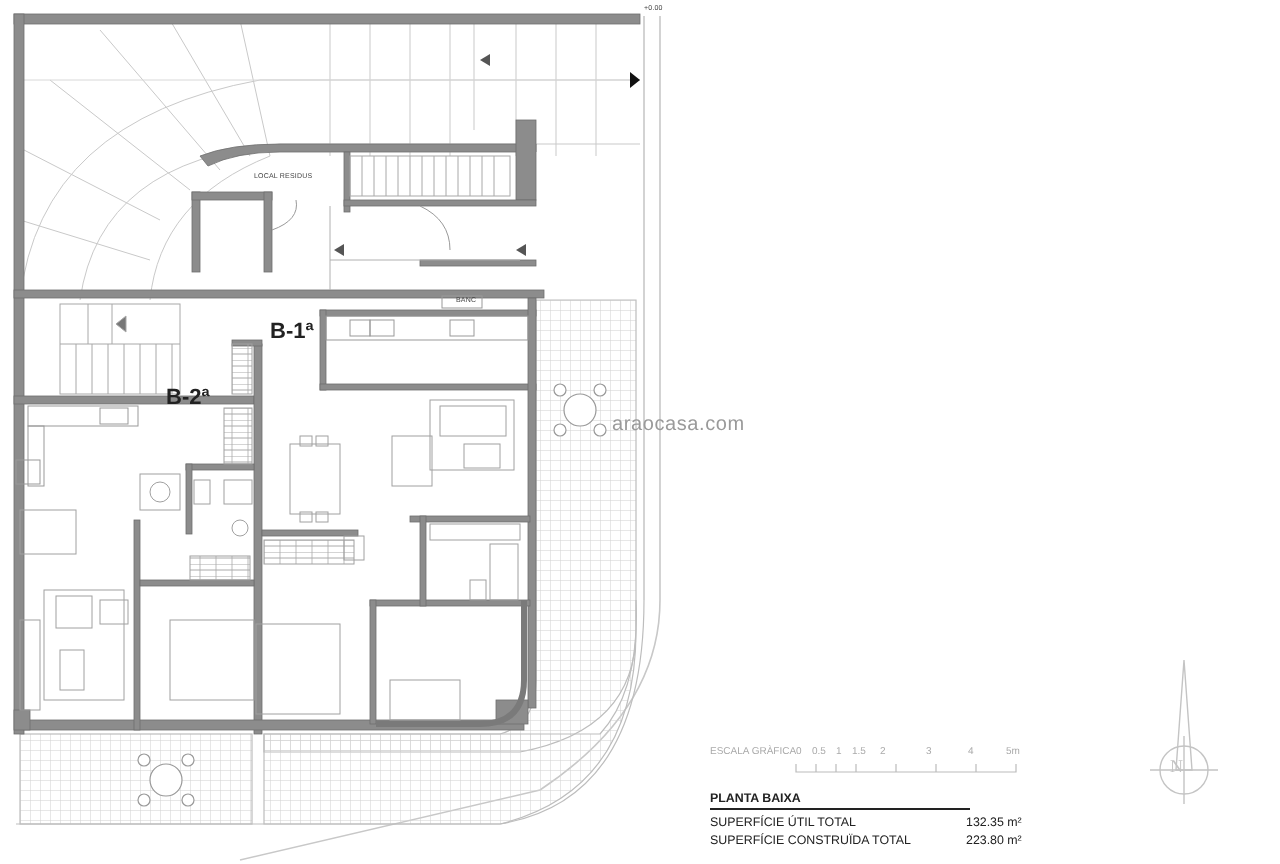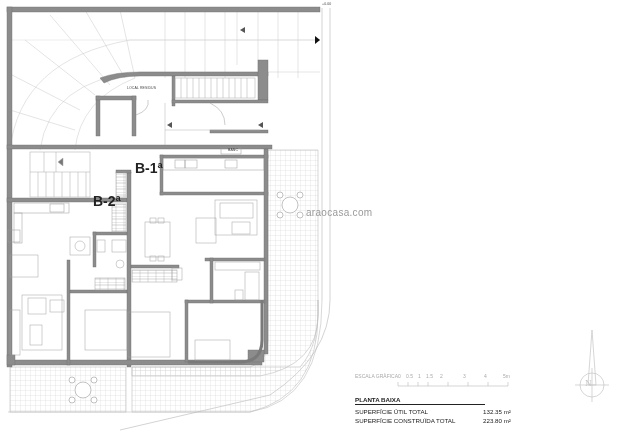--- a/index.html
+++ b/index.html
@@ -1,19 +1,19 @@
 <!DOCTYPE html>
 <html><head>
 <meta charset="utf-8">
 <style>
   html, body { margin:0; padding:0; background:#ffffff; }
   body { width:640px; height:432px; position:relative; overflow:hidden; font-family:"Liberation Sans", sans-serif; }
   #plan { position:absolute; left:0; top:0; width:640px; height:432px; }
   .lbl { position:absolute; font-family:"Liberation Sans", sans-serif; color:#333; white-space:nowrap; }
-  .room-tag { font-size:14px; font-weight:bold; color:#222; }
+  .room-tag { font-size:11px; font-weight:bold; color:#222; }
   .tiny { font-size:3.5px; color:#444; letter-spacing:0.1px; }
   .watermark { font-size:10px; color:#9a9a9a; letter-spacing:0.3px;margin-left:16px; }
   .scale-title { font-size:5px; color:#aaa; }
   .scale-num { font-size:5px; color:#aaa; }
   .summary { position:absolute; left:355px; top:396px; width:170px; font-size:6.2px; color:#222; }
   .summary .title { font-weight:bold; border-bottom:1px solid #222; padding-bottom:1px; margin-bottom:2px; width:130px; }
   .summary .row { display:flex; justify-content:space-between; line-height:9px; }
   .summary .val { width:42px; text-align:left; }
 </style>
 </head>
@@ -191,21 +191,21 @@
 
   <g fill="none" stroke="#c4c4c4" stroke-width="0.7">
     <path d="M592 330 L588 385 L596 385 Z"></path>
     <circle cx="592" cy="385" r="12"></circle>
     <path d="M575 385 L609 385 M592 368 L592 402"></path>
   </g>
 </svg>
 
 <div class="lbl tiny" style="left:127px;top:86px;">LOCAL RESIDUS</div>
 <div class="lbl room-tag" style="left:135px;top:160px;">B-1ª</div>
-<div class="lbl room-tag" style="left:93px;top:193px;text-align:right;">B-2ª</div>
+<div class="lbl room-tag" style="left:83px;top:193px;text-align:right;">B-2ª</div>
 <div class="lbl tiny" style="left:228px;top:148px;">BANC</div>
 <div class="lbl tiny" style="left:322px;top:2px;">+0.00</div>
 
 <div class="lbl watermark" style="left:290px;top:207px;">araocasa.com</div>
 
 <div class="lbl scale-title" style="left:355px;top:373px;">ESCALA GRÀFICA</div>
 <div class="lbl scale-num" style="left:398px;top:373px;">0</div>
 <div class="lbl scale-num" style="left:406px;top:373px;">0.5</div>
 <div class="lbl scale-num" style="left:418px;top:373px;">1</div>
 <div class="lbl scale-num" style="left:426px;top:373px;">1.5</div>

